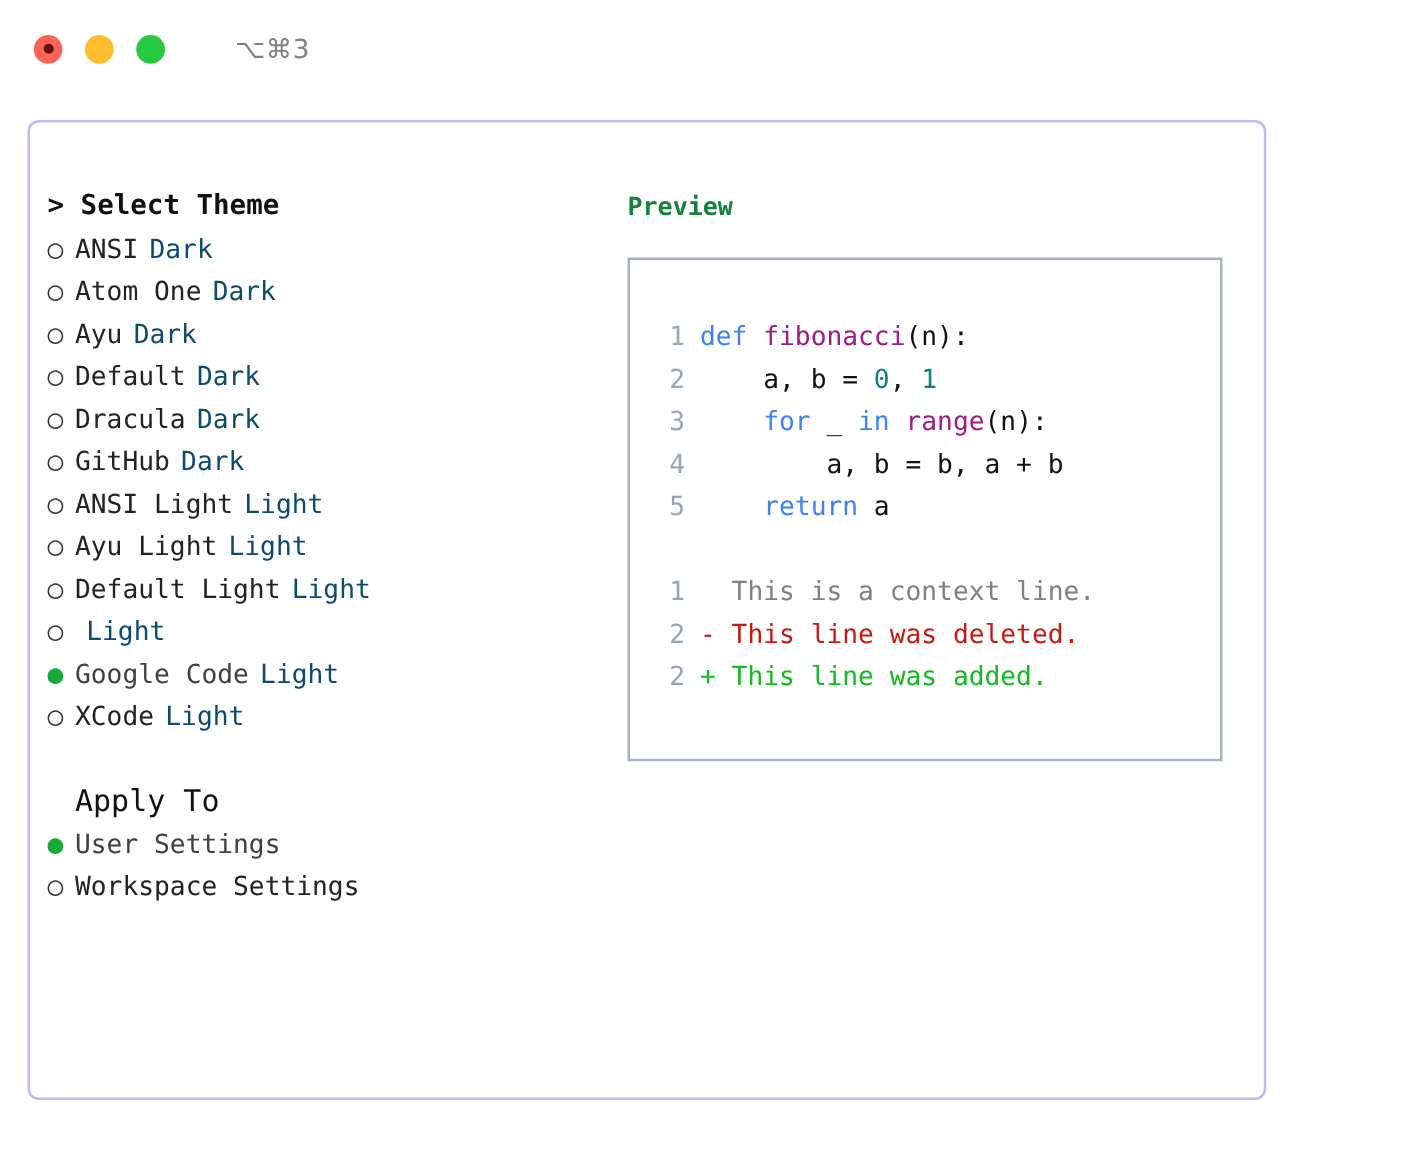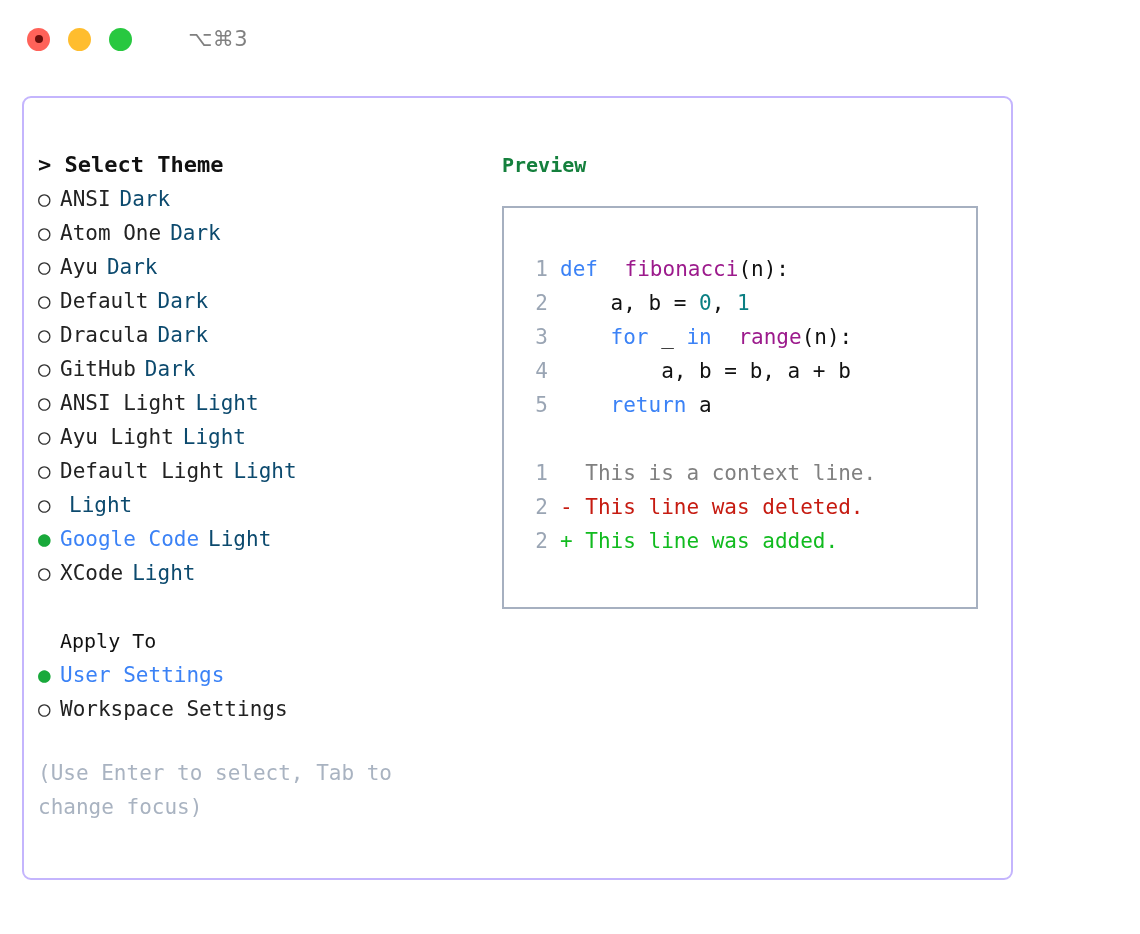--- a/index.html
+++ b/index.html
@@ -104,30 +104,30 @@
   }
   .bullet {
     display: inline-block;
     width: 22px;
     flex: 0 0 22px;
     font-size: 21px;
     color: #333333;
   }
   .bullet.sel { color: #19a93b; }
   .opt-label { color: #222222; }
-  .opt-row.selected .opt-label { color: #3b82f6; }
+  .opt-row.selected .opt-label { color: #404040; }
   .opt-tag {
     color: #0c4a6e;
     margin-left: 9px;
   }
 
   .section-gap { height: 34px; }
 
   .subheading {
-    font-size: 20px;
+    font-size: 24px;
     color: #111111;
     line-height: 34px;
     padding-left: 22px;
     white-space: pre;
   }
 
   .hint {
     margin-top: 30px;
     font-size: 21px;
     color: #a9b3c1;
@@ -170,21 +170,21 @@
     display: inline-block;
     width: 26px;
     flex: 0 0 26px;
     text-align: right;
     color: #9aa5b4;
     margin-right: 12px;
   }
   .blank-line { height: 34px; }
 
   .tok-kw   { color: #3b82f6; }
-  .tok-fn   { color: #9c1a8c; margin-left: 14px; }
+  .tok-fn   { color: #9c1a8c; }
   .tok-num  { color: #0b7f83; }
   .tok-plain{ color: #111111; }
 
   .diff-ctx { color: #808080; }
   .diff-del { color: #c61b11; }
   .diff-add { color: #11bb1f; }
 </style>
 </head>
 <body>
 
@@ -222,21 +222,20 @@
 
       <div class="section-gap"></div>
 
       <div class="subheading">Apply To</div>
 
       <div id="apply-list">
           <div class="opt-row selected"><span class="bullet sel">●</span><span class="opt-label">User Settings</span></div>
           <div class="opt-row"><span class="bullet">○</span><span class="opt-label">Workspace Settings</span></div>
         </div>
 
-      <div class="hint">(Use Enter to select, Tab to change focus)</div>
     </div>
 
     <div class="right-col">
       <div class="preview-title">Preview</div>
 
       <div class="preview-box">
         <div id="code-block">
             <div class="code-line"><span class="lineno">1</span><span class="tok-kw">def </span><span class="tok-fn">fibonacci</span><span class="tok-plain">(n):</span></div>
             <div class="code-line"><span class="lineno">2</span><span class="tok-plain">    a, b = </span><span class="tok-num">0</span><span class="tok-plain">, </span><span class="tok-num">1</span></div>
             <div class="code-line"><span class="lineno">3</span><span class="tok-plain">    </span><span class="tok-kw">for</span><span class="tok-plain"> _ </span><span class="tok-kw">in</span><span class="tok-plain"> </span><span class="tok-fn">range</span><span class="tok-plain">(n):</span></div>

